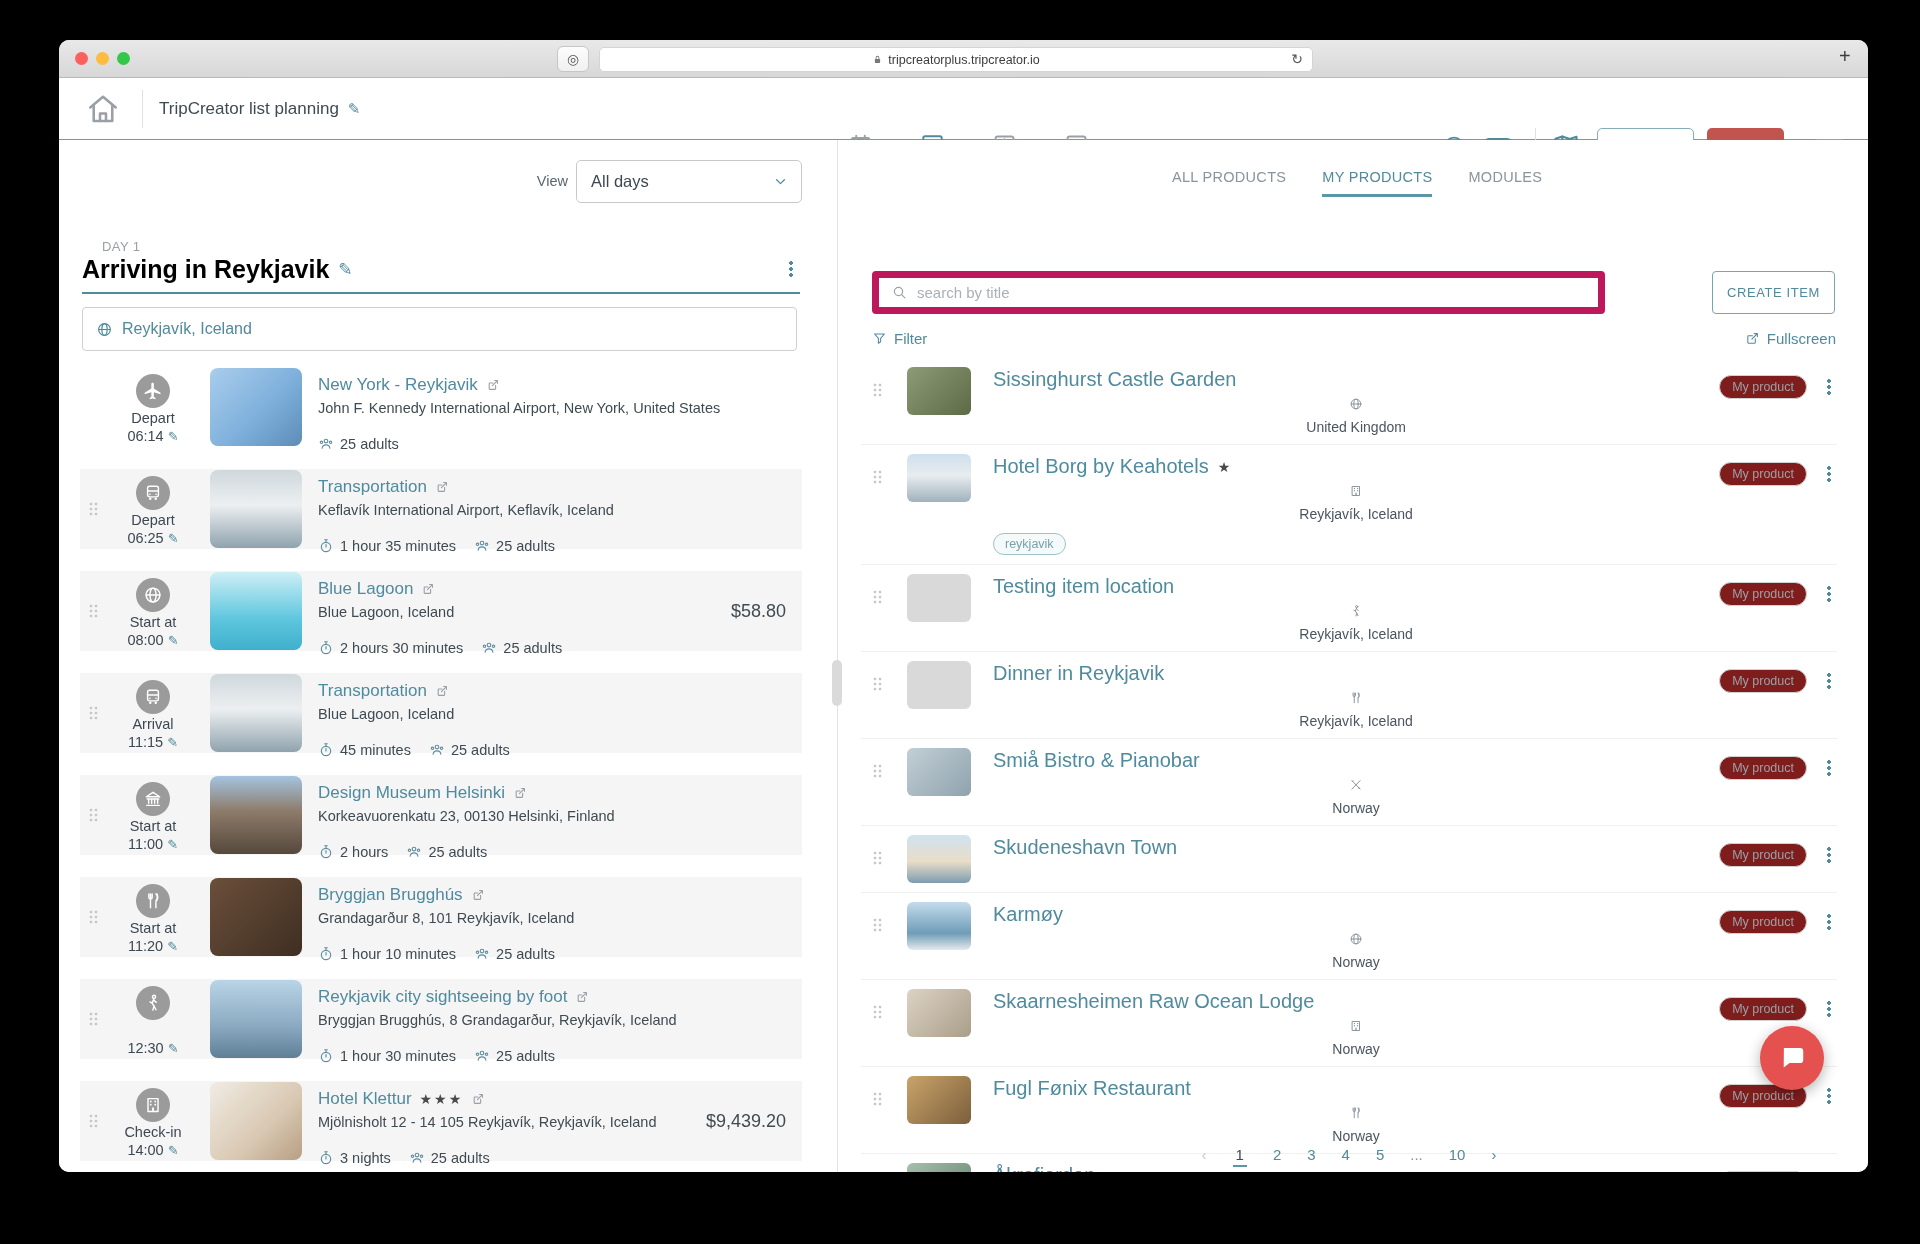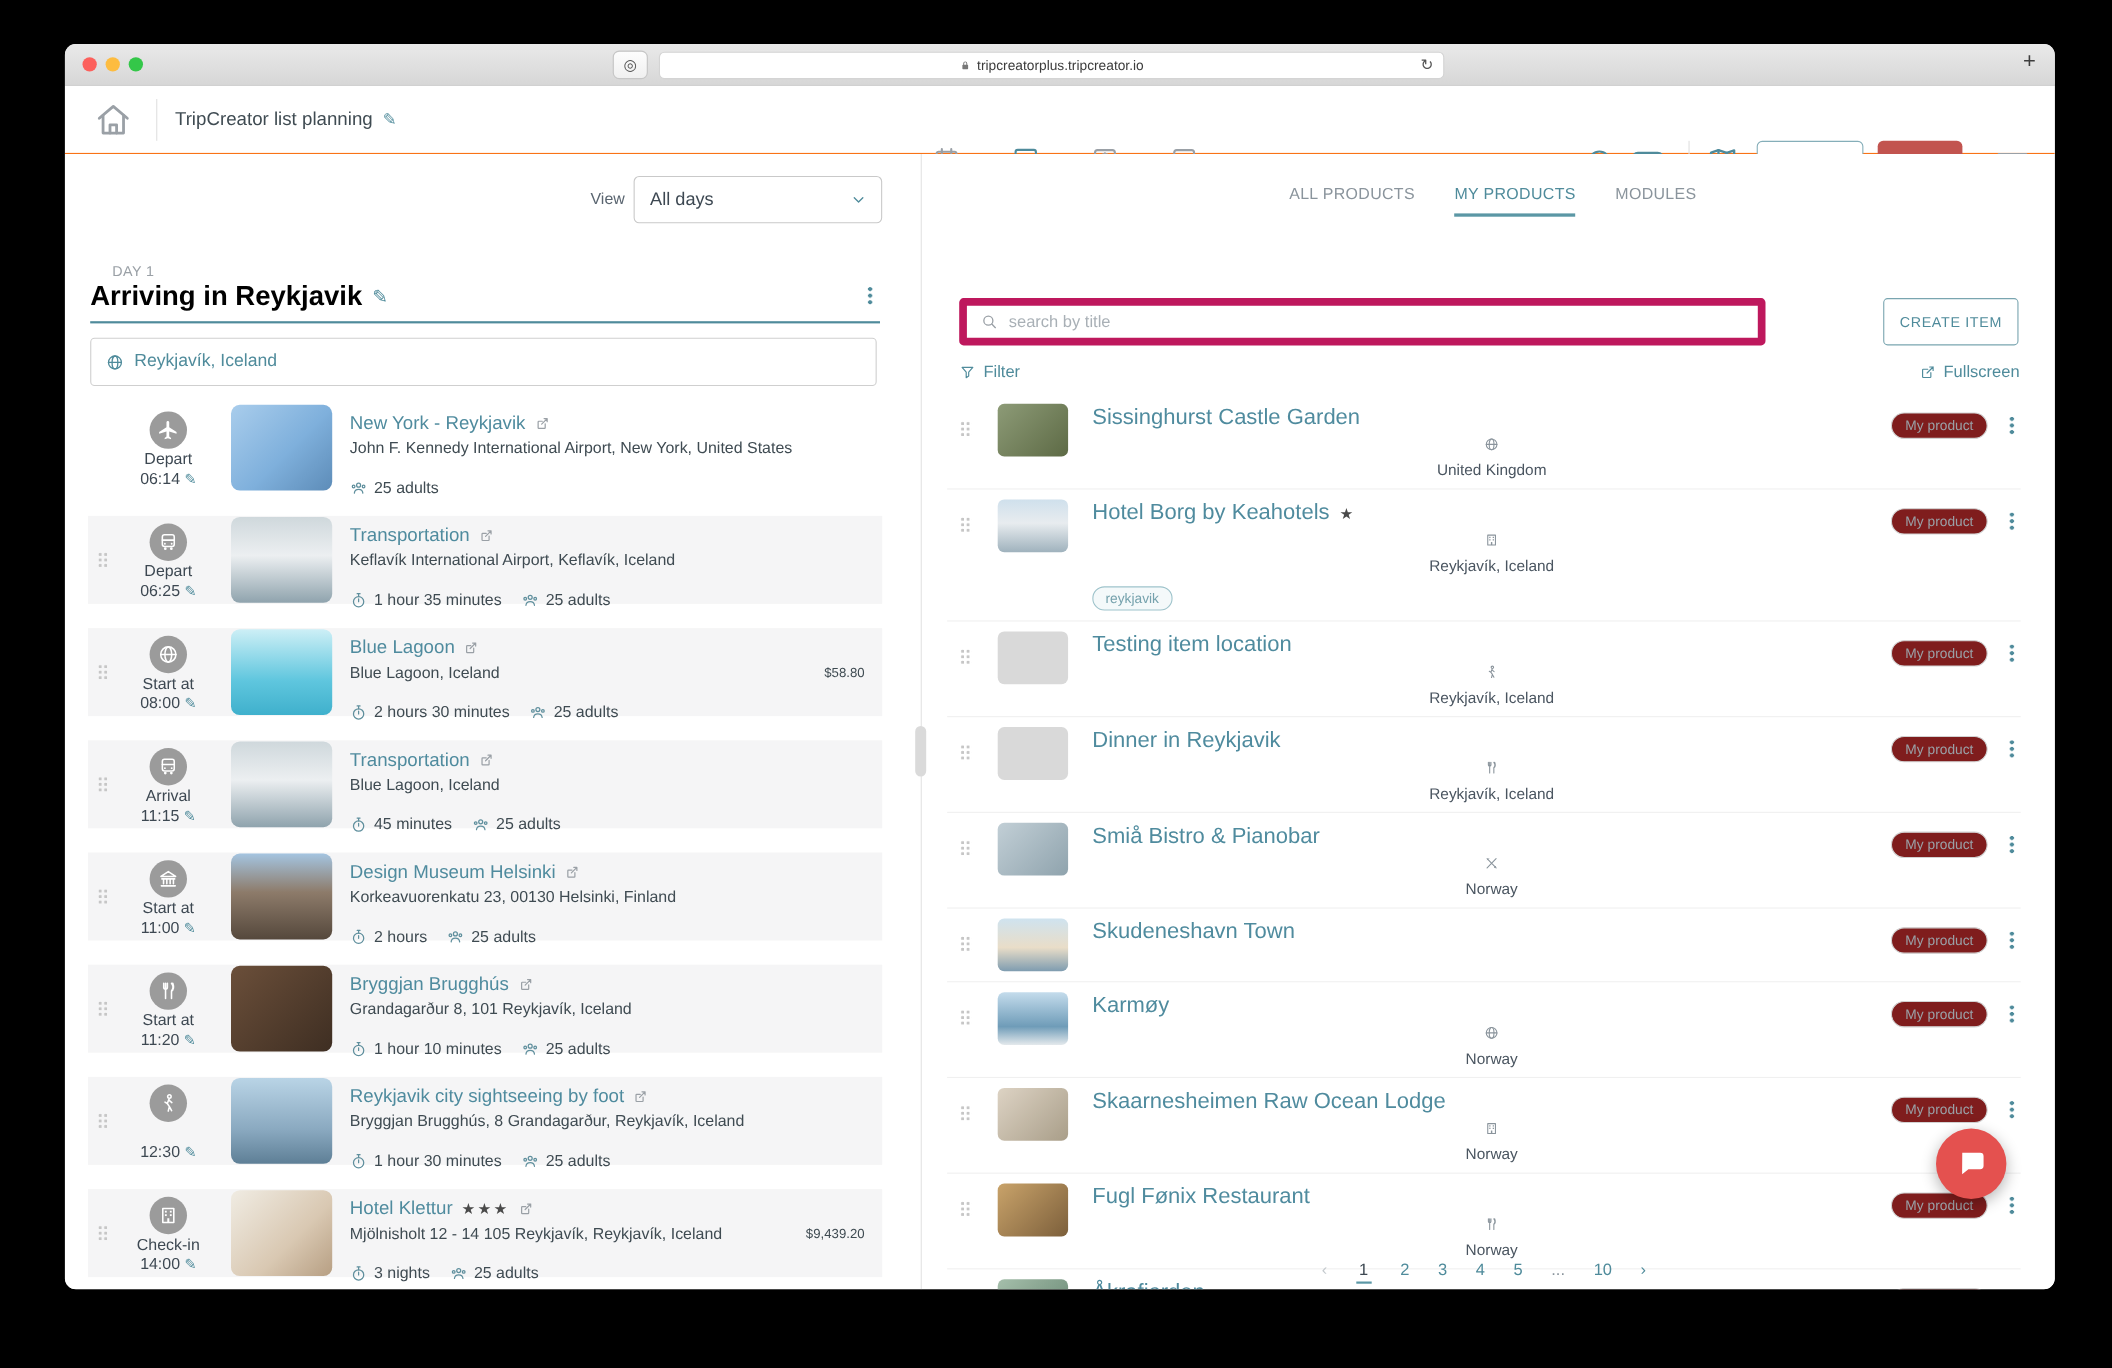--- a/index.html
+++ b/index.html
@@ -74,21 +74,21 @@
   .thumb { position:absolute; left:130px; top:1px; width:92px; height:78px; border-radius:8px; }
   .cbody { position:absolute; left:238px; top:8px; right:120px; }
   .trow { display:flex; align-items:center; gap:8px; }
   .ctitle { font-size:17px; color:#4f8b9e; }
   .stars { font-size:14px; color:#4a4a4a; letter-spacing:2px; }
   .ext { width:14px; height:14px; color:#9aa0a6; }
   .addr { margin-top:5px; font-size:14.5px; color:#3f4b52; white-space:nowrap; }
   .meta { margin-top:20px; display:flex; gap:18px; align-items:center; font-size:14.5px; color:#3f4b52; }
   .m { display:flex; gap:6px; align-items:center; }
   .m .ic { width:16px; height:16px; color:#5f8f9d; }
-  .price { position:absolute; right:16px; top:50%; transform:translateY(-50%); font-size:12px; color:#3f4b52; }
+  .price { position:absolute; right:16px; top:50%; transform:translateY(-50%); font-size:18px; color:#3f4b52; }
 
   
   .tabs { position:absolute; left:1113px; top:29px; display:flex; gap:36px; }
   .tab { font-size:14.5px; letter-spacing:.3px; color:#8a949c; padding-bottom:9px; }
   .tab-active { color:#4f8b9b; border-bottom:3px solid #5b97a5; }
   .search-box { position:absolute; left:813px; top:131px; width:733px; height:43px; border:7px solid #be185d; border-radius:4px; display:flex; align-items:center; gap:9px; padding:4px 12px; }
   .search-box .ic { width:17px; height:17px; color:#9aa0a6; }
   .search-box input { flex:1; border:none; outline:none; font-size:15px; color:#3d4852; font-family:inherit; }
   .search-box input::placeholder { color:#a9b0b6; }
   .create-btn { position:absolute; left:1653px; top:131px; width:123px; height:43px; border:1px solid #79a5b0; border-radius:4px; background:#fff; color:#4f8b9b; font-size:13px; letter-spacing:.6px; display:flex; align-items:center; justify-content:center; }

